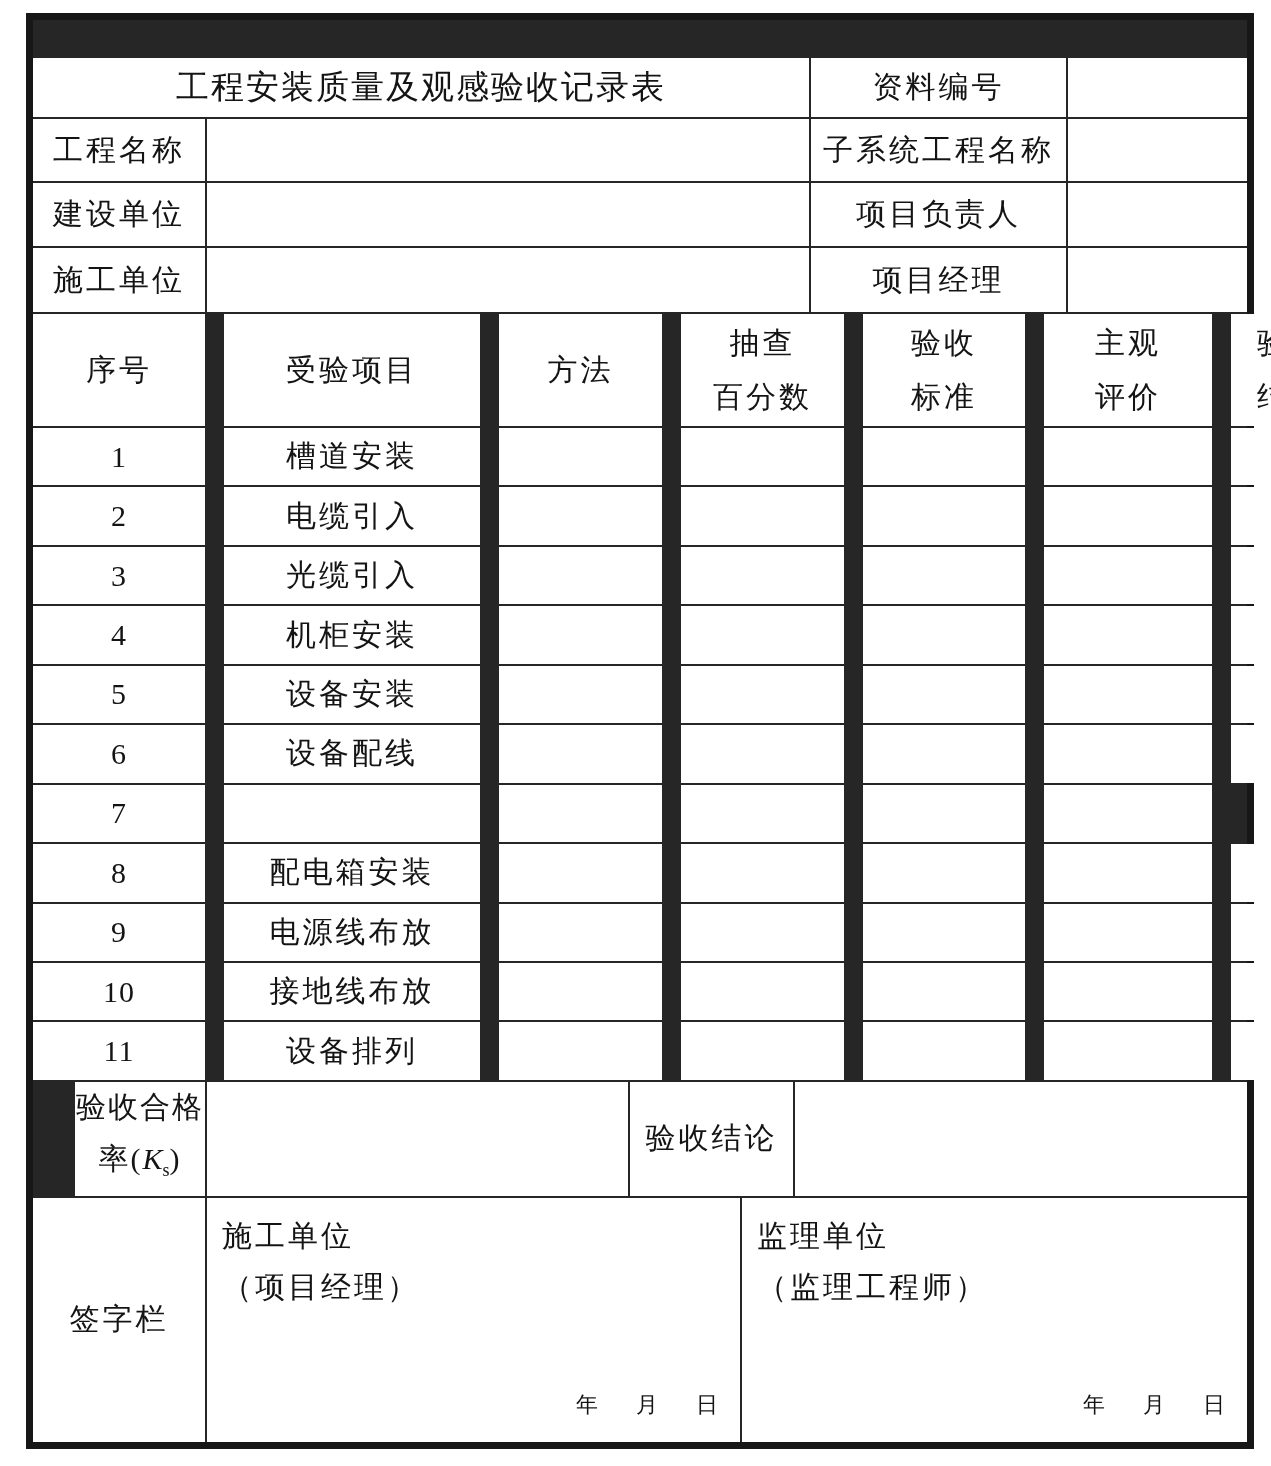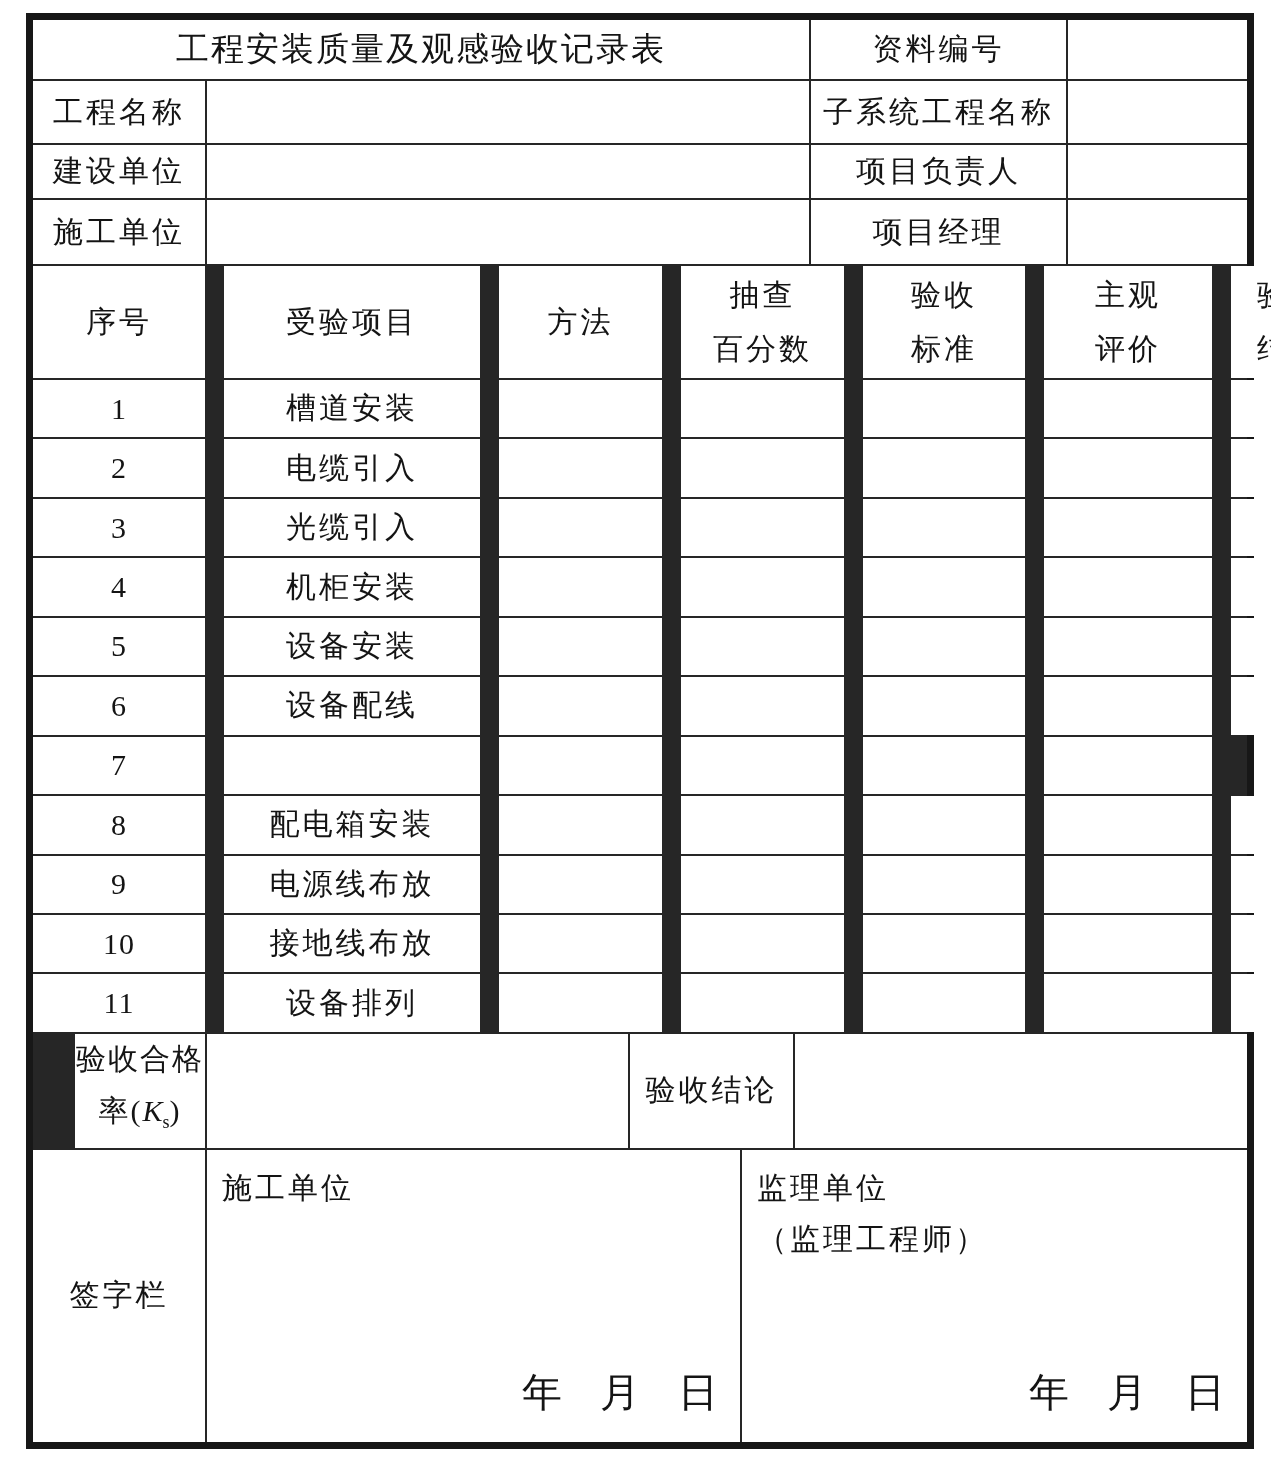--- a/index.html
+++ b/index.html
@@ -23,23 +23,23 @@
   .grid { display: grid; gap: 2px; }
   .cell {
     background: #ffffff;
     display: flex;
     align-items: center;
     justify-content: center;
     overflow: hidden;
     position: relative;
   }
   
-  .r-title { grid-template-columns: 776px 255px 179px; height: 59px; }
+  .r-title { grid-template-columns: 776px 255px 179px; height: 59px; margin-top: 38px; }
   .r-info1 { grid-template-columns: 172px 602px 255px 179px; height: 62px; border-radius: 18px; }
-  .r-info2 { grid-template-columns: 172px 602px 255px 179px; height: 53px; }
+  .r-info2 { grid-template-columns: 172px 602px 255px 179px; height: 63px; }
   .r-info3 { grid-template-columns: 172px 602px 255px 179px; height: 64px; }
   .cols7   { grid-template-columns: 172px 256px 163px 163px 162px 168px 118px; gap: 19px; }
   .r-head  { height: 112px; }
   .r-data  { height: 57.45px; }
   .r-rate  { grid-template-columns: 172px 421px 163px 452px; height: 114px; }
   .r-sign  { grid-template-columns: 172px 533px 505px; flex: 1; }
 
   .t-title { font-size: 33px; letter-spacing: 2px; white-space: nowrap; }
   .lbl     { font-size: 30px; letter-spacing: 3px; white-space: nowrap; }
   .num     { font-size: 30px; letter-spacing: 1px; }
@@ -51,21 +51,21 @@
   .k-sub   { font-size: 18px; letter-spacing: 0; }
 
   .sign-cell { display: block; }
   .sign-head {
     position: absolute; top: 12px; left: 15px;
     font-size: 30px; letter-spacing: 3px; line-height: 51px;
     white-space: nowrap; text-align: left;
   }
   .sign-date {
     position: absolute; bottom: 22px; right: 22px;
-    font-size: 40px; white-space: nowrap;
+    font-size: 22px; white-space: nowrap;
   }
   .sign-date span + span { margin-left: 38px; }
 </style>
 </head>
 <body>
 
 <div class="tbl">
 
   <div class="grid r-title">
     <div class="cell">
@@ -300,20 +300,21 @@
     <div class="cell"></div>
   </div>
 
   <div class="grid r-sign">
     <div class="cell">
       <span class="lbl">签字栏</span>
     </div>
     <div class="cell sign-cell">
       <div class="sign-head">
         <div>施工单位</div>
+        <div>（项目经理）</div>
       </div>
       <div class="sign-date">
         <span>年</span><span>月</span><span>日</span>
       </div>
     </div>
     <div class="cell sign-cell">
       <div class="sign-head">
         <div>监理单位</div>
         <div>（监理工程师）</div>
       </div>

